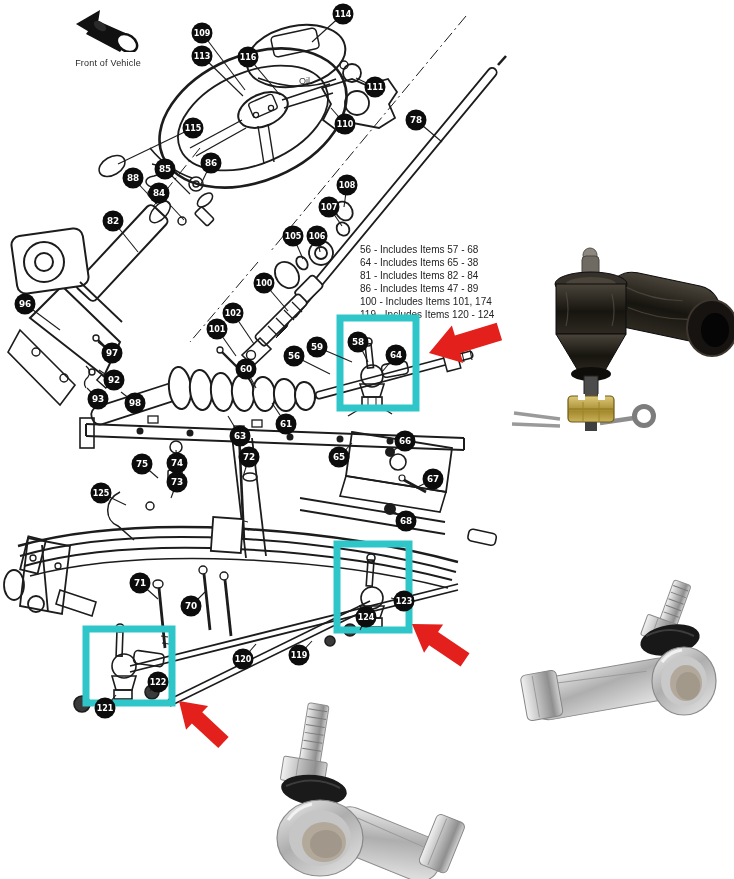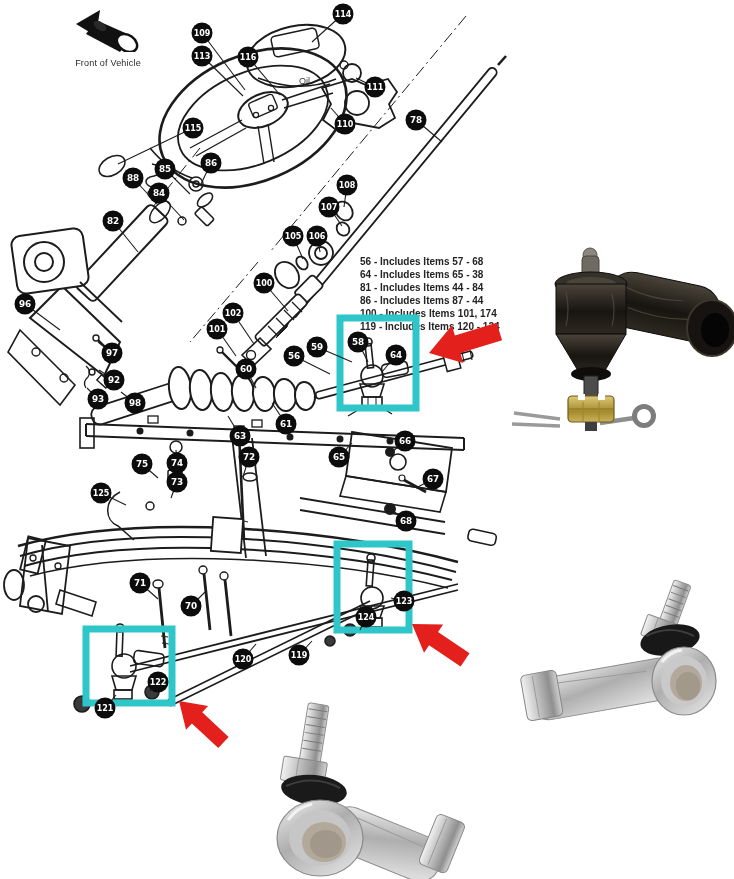--- a/index.html
+++ b/index.html
@@ -3,42 +3,42 @@
 <meta charset="utf-8">
 <style>
   html,body{margin:0;padding:0;background:#ffffff;}
   .stage{position:relative;width:734px;height:879px;background:#ffffff;overflow:hidden;
          font-family:"Liberation Sans",sans-serif;}
   .stage svg.main{position:absolute;left:0;top:0;}
   .fov{position:absolute;left:60px;top:4px;width:96px;text-align:center;}
   .fov .fov-label{display:block;font-size:9px;color:#2a2a2a;margin-top:2px;letter-spacing:.2px;}
   .oil{position:absolute;left:299px;top:52px;font-size:9px;color:#3a3a3a;margin-top:24px;}
   .legend{position:absolute;left:360px;top:243px;font-size:10px;line-height:13px;
-          font-weight:700;color:#242424;white-space:nowrap;margin-top:12px;}
+          font-weight:400;color:#242424;white-space:nowrap;}
 </style>
 </head>
 <body>
 
 <div class="stage">
 
   <div class="fov">
     <svg width="96" height="48" viewBox="0 0 96 48">
       <polygon points="16,20 40,6 36,32" fill="#111"></polygon>
       <polygon points="36,16 72,32 60,48 26,30" fill="#111"></polygon>
       <ellipse cx="67" cy="39" rx="8" ry="11" transform="rotate(-55 67 39)" fill="#ffffff" stroke="#111" stroke-width="2.5"></ellipse>
       <ellipse cx="40" cy="22" rx="4" ry="7" transform="rotate(-55 40 22)" fill="#2a2a2a"></ellipse>
     </svg>
     <span class="fov-label">Front of Vehicle</span>
   </div>
   <div class="oil">Oil</div>
   <div class="legend">
     <div>56 - Includes Items 57 - 68</div>
     <div>64 - Includes Items 65 - 38</div>
-    <div>81 - Includes Items 44 - 84</div>
-    <div>86 - Includes Items 87 - 44</div>
+    <div>81 - Includes Items 82 - 84</div>
+    <div>86 - Includes Items 47 - 89</div>
     <div>100 - Includes Items 101, 174</div>
     <div>119 - Includes Items 120 - 124</div>
   </div>
 
   <svg class="main" width="734" height="879" viewBox="0 0 734 879">
     <defs>
       <linearGradient id="gDark" x1="0" y1="0" x2="0" y2="1">
         <stop offset="0" stop-color="#4a443a"></stop>
           <stop offset="0.55" stop-color="#17150f"></stop>
           <stop offset="1" stop-color="#2e2a22"></stop>

